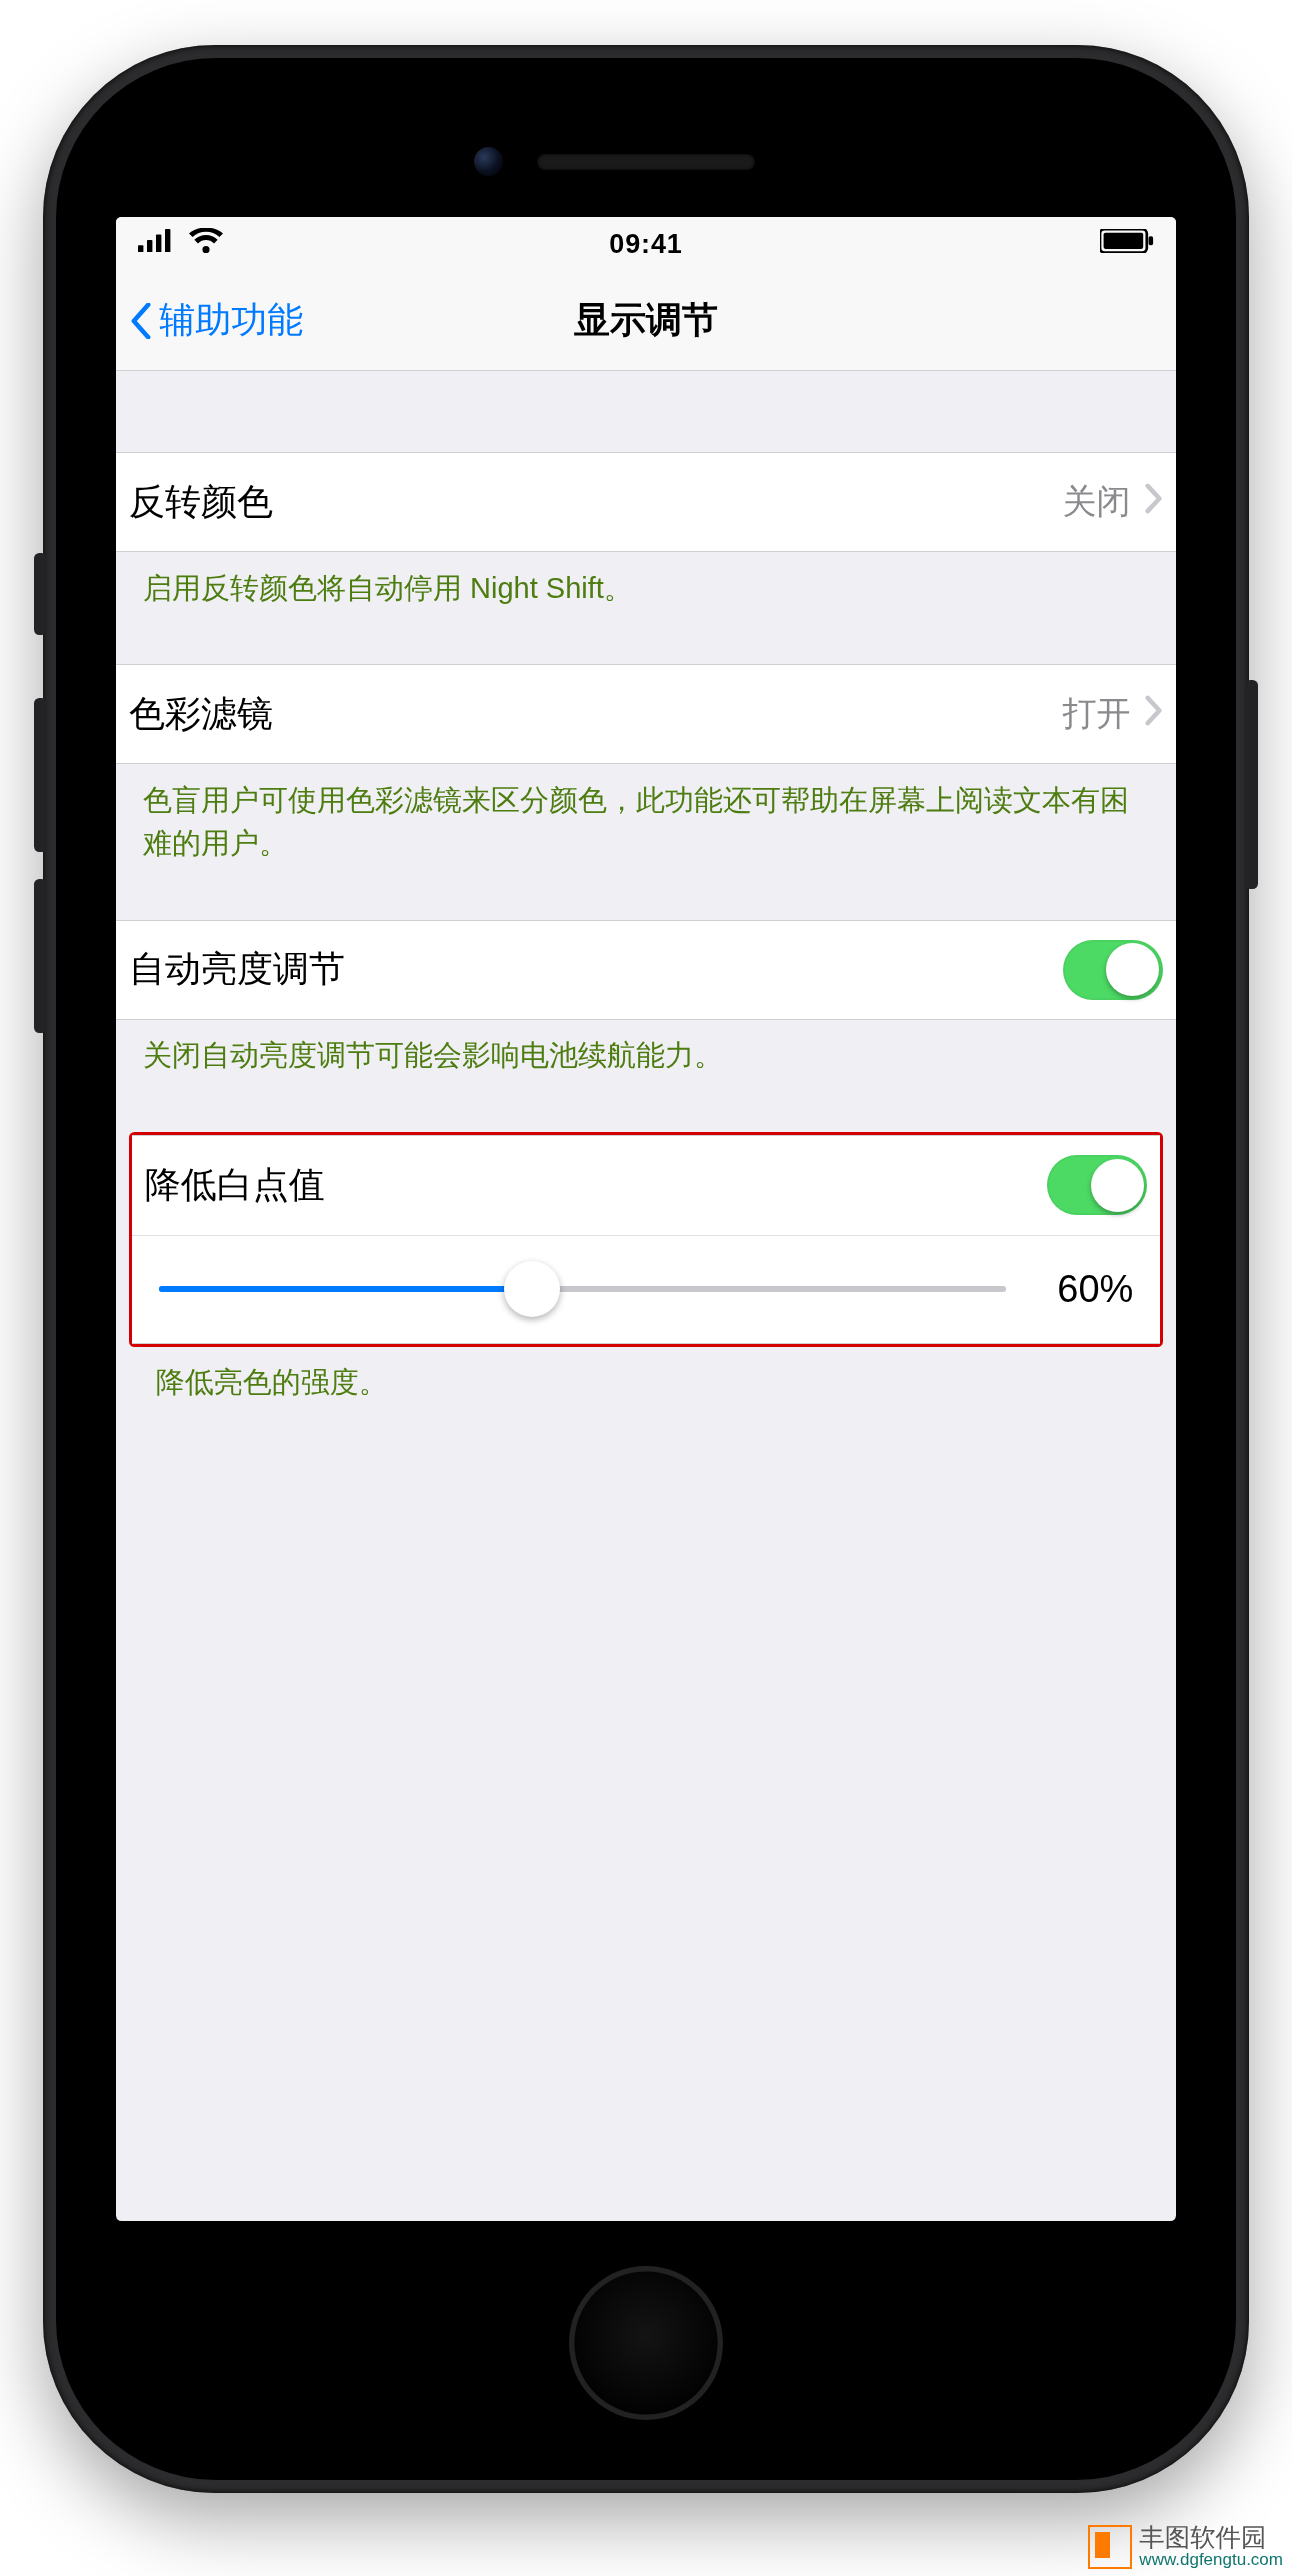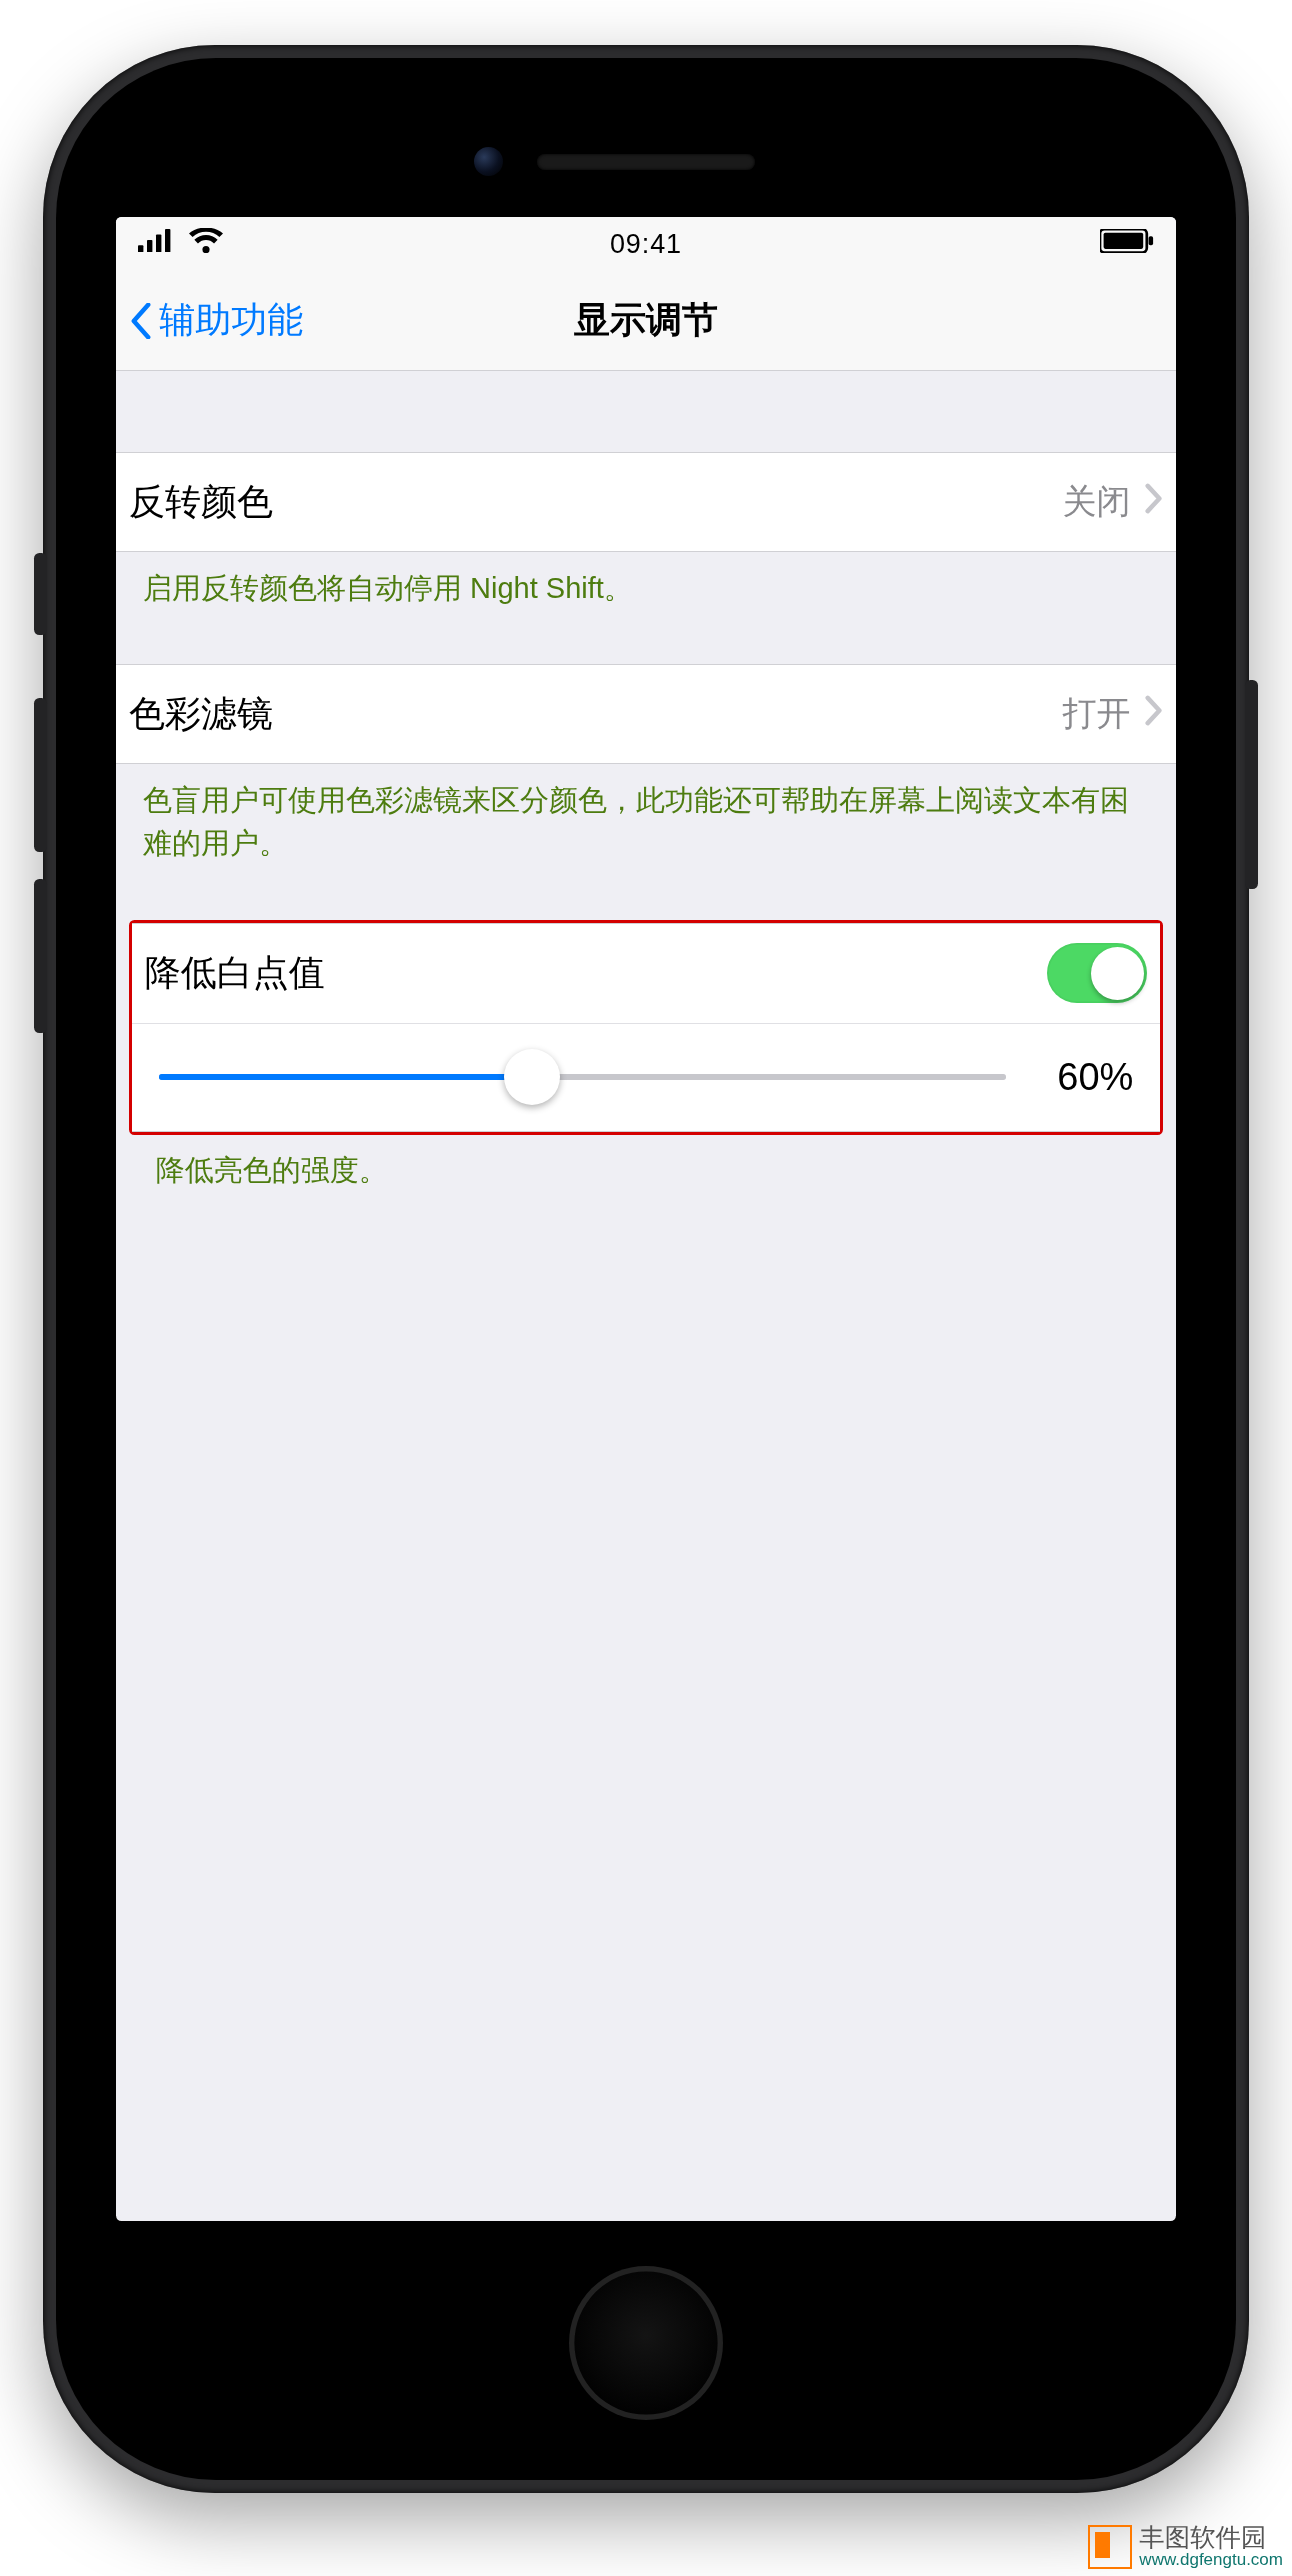--- a/index.html
+++ b/index.html
@@ -56,21 +56,21 @@
     background:#efeff4;
     border-radius:5.4px;
     overflow:hidden;
   }
 
   
   .status {
     height:54px; background:#f8f8f8; display:flex; align-items:center; justify-content:space-between;
     padding:0 22px; font-size:27px; font-weight:500; color:#000;
   }
-  .status .center { position:absolute; left:0; right:0; text-align:center; font-weight:400; letter-spacing:0.9px; }
+  .status .center { position:absolute; left:0; right:0; text-align:center; font-weight:700; letter-spacing:0.9px; }
   .sig-wifi { display:flex; align-items:center; gap:14.5px; z-index:2;}
   .bat { z-index:2; }
 
   
   .nav {
     height:100px; background:#f8f8f8; border-bottom:0.9px solid #d0d0d4;
     display:flex; align-items:center; position:relative;font-family:Liberation Mono, monospace;
   }
   .back { display:flex; align-items:center; color:#007aff; font-size:36px; padding-left:7.3px; cursor:pointer;}
   .back .chev { width:36px; height:36px; }
@@ -212,20 +212,31 @@
               <span class="chevron">
                 <svg width="18" height="31" viewBox="0 0 20 34">
                     <path d="M3 3 L16 17 L3 31" fill="none" stroke="#c7c7cc" stroke-width="5" stroke-linecap="round" stroke-linejoin="round"></path>
                   </svg>
               </span>
             </span>
           </div>
           <div class="footer">色盲用户可使用色彩滤镜来区分颜色，此功能还可帮助在屏幕上阅读文本有困难的用户。</div>
         </div>
 
+        <div class="group">
+          <div class="cell">
+            <span>自动亮度调节</span>
+            <span class="right">
+              <span class="toggle">
+                  <span class="knob"></span>
+                </span>
+            </span>
+          </div>
+          <div class="footer">关闭自动亮度调节可能会影响电池续航能力。</div>
+        </div>
 
         <div class="hl-group">
           <div class="cell">
             <span>降低白点值</span>
             <span class="right">
               <span class="toggle">
                   <span class="knob"></span>
                 </span>
             </span>
           </div>

